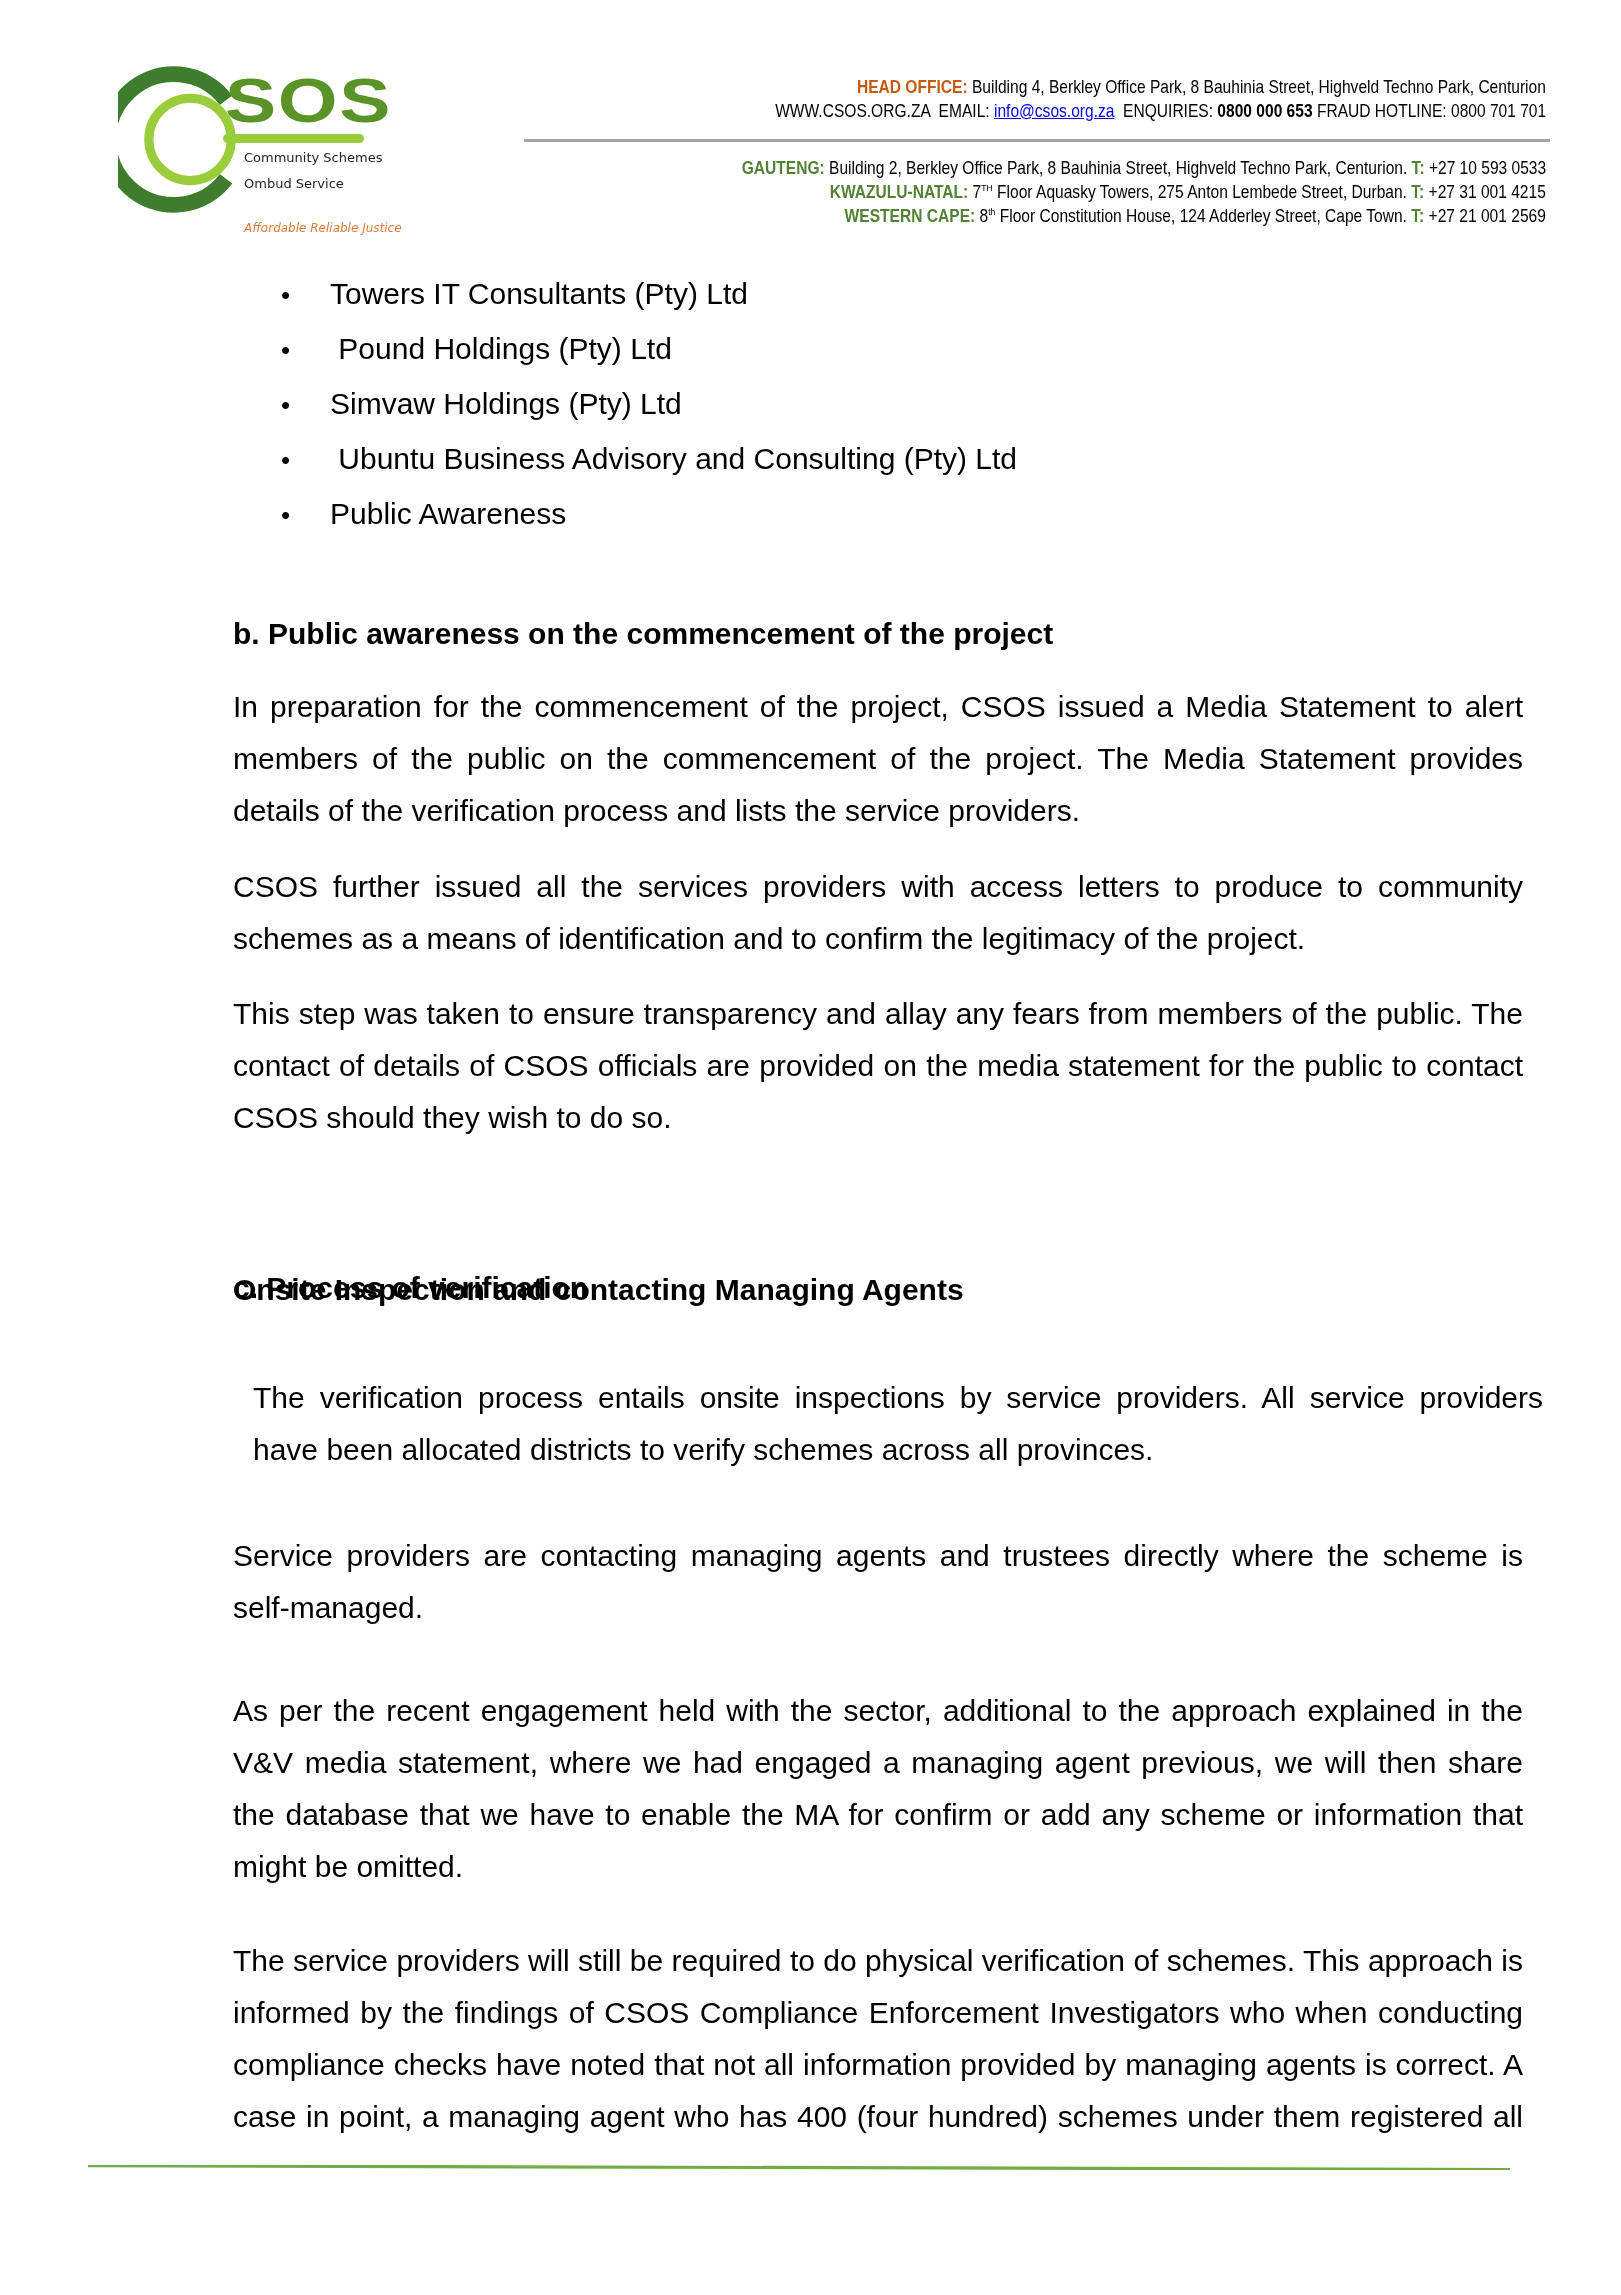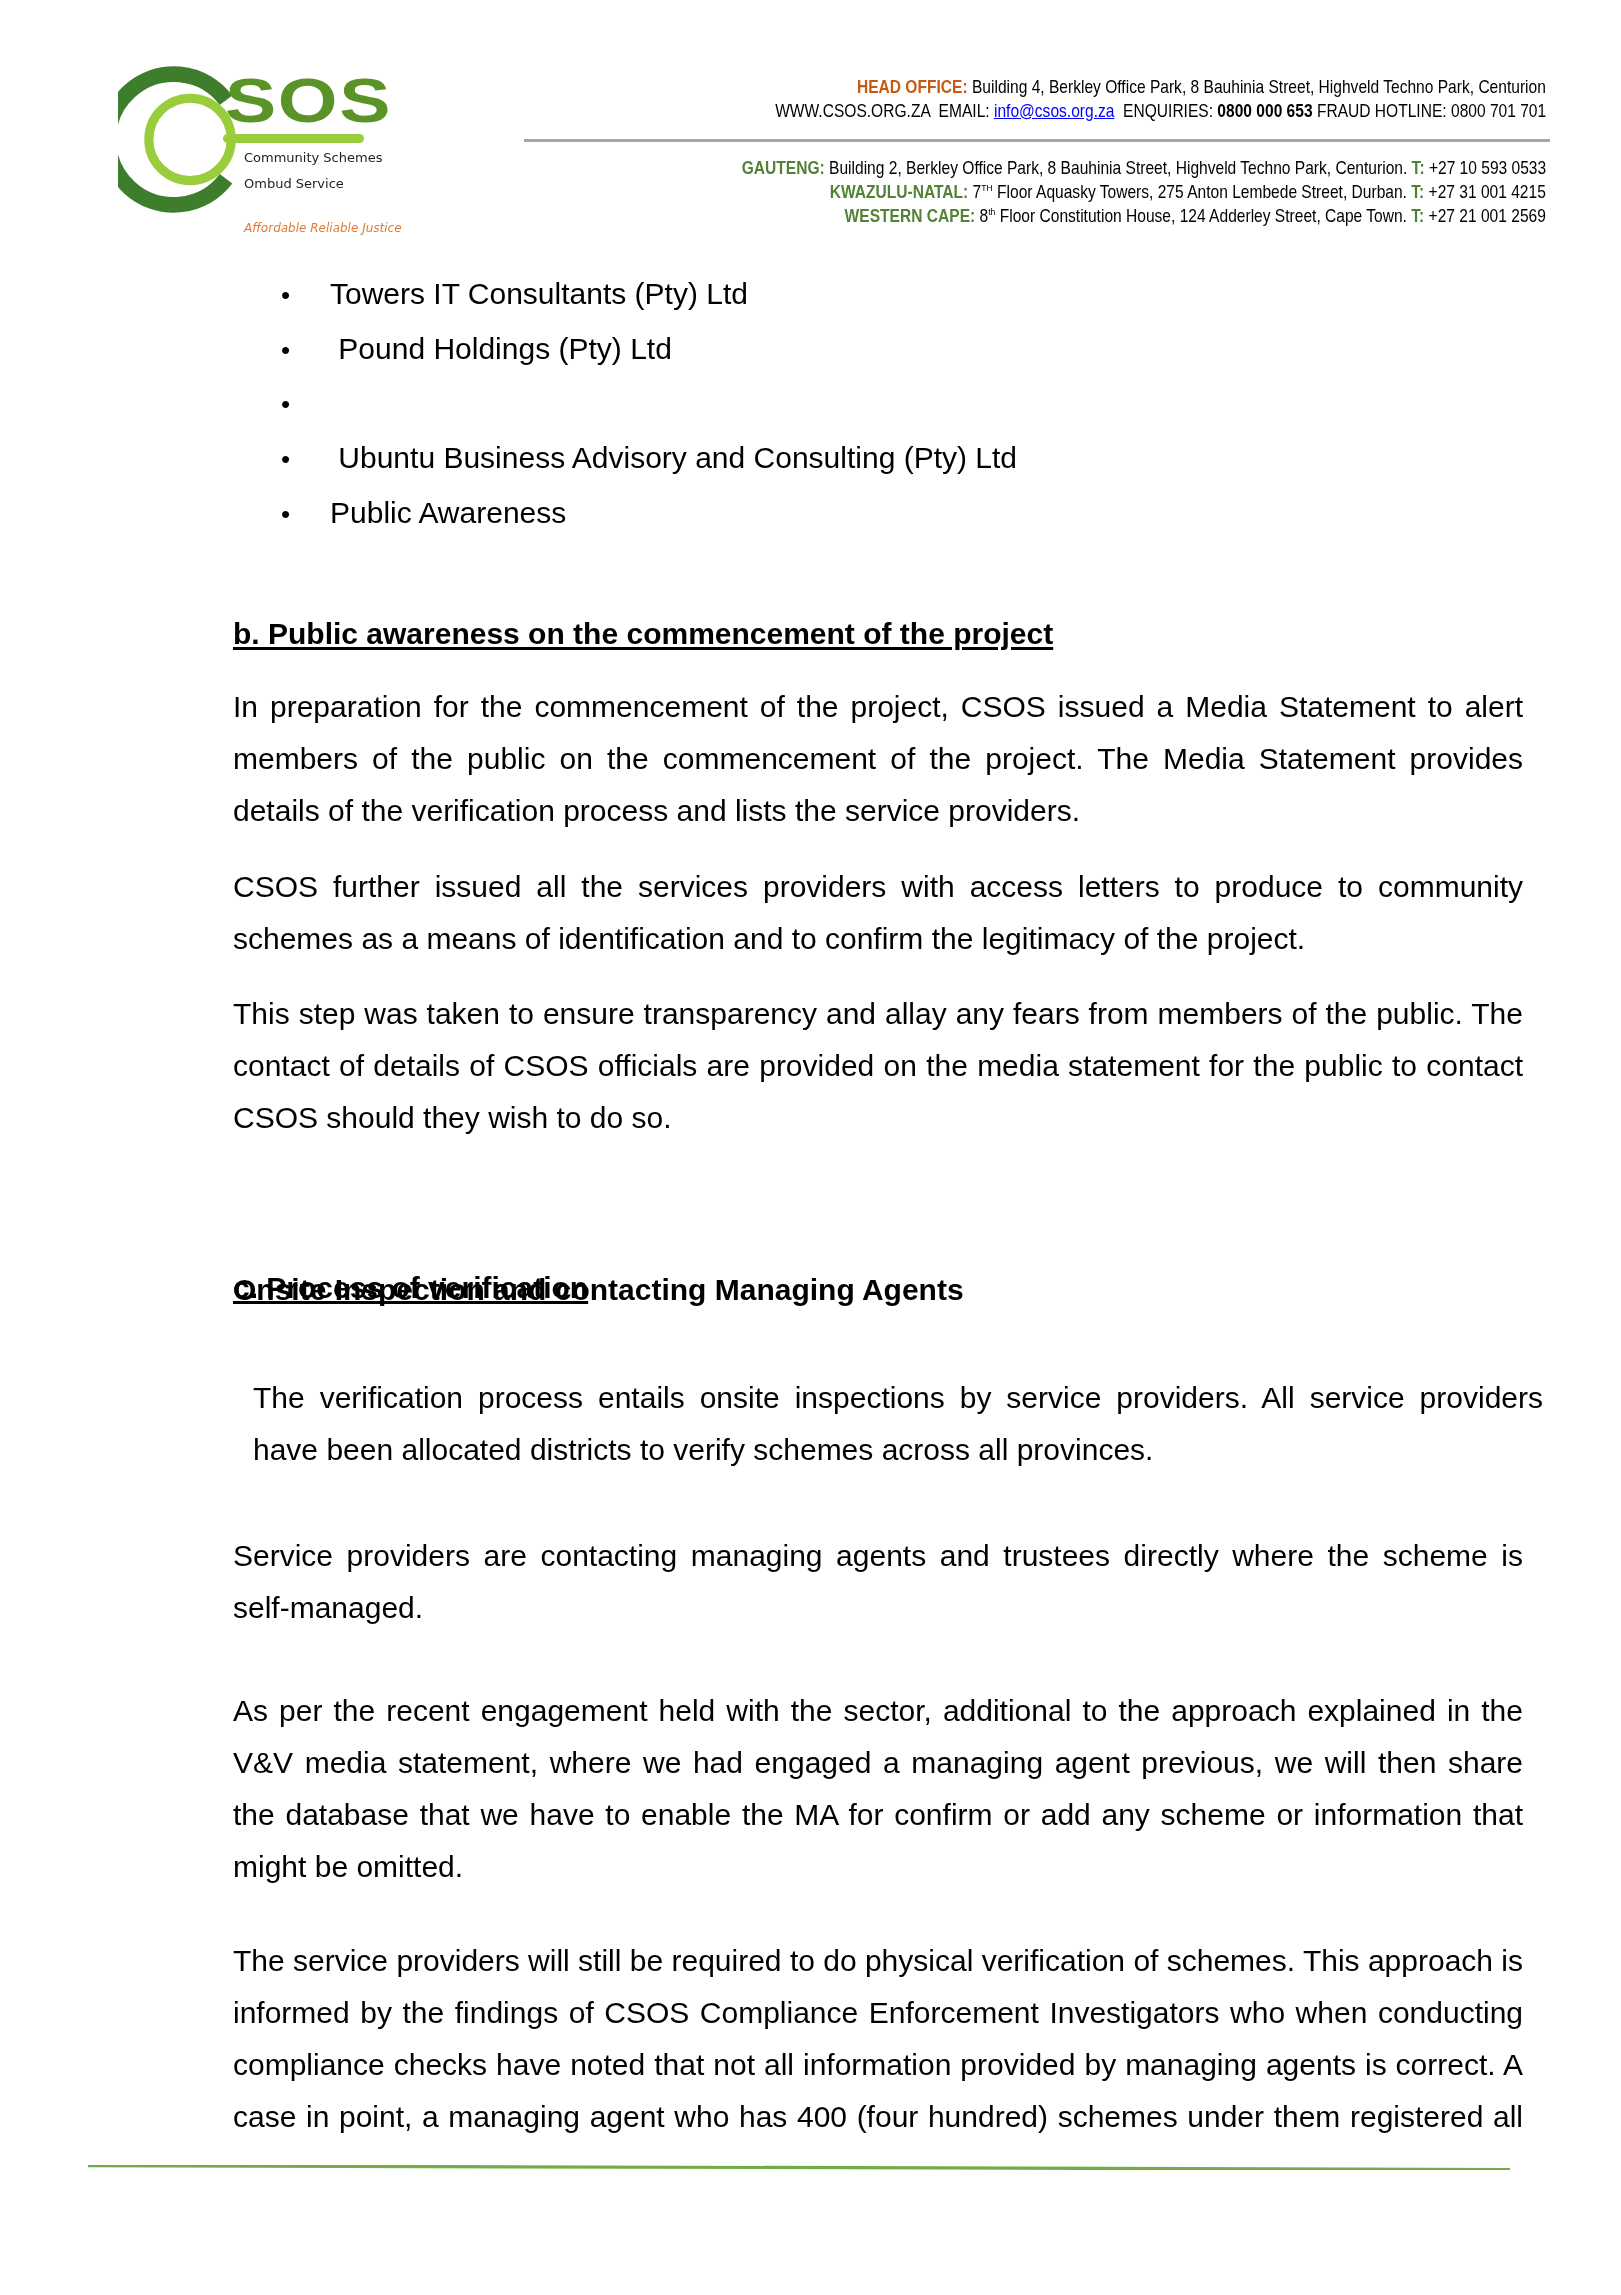--- a/index.html
+++ b/index.html
@@ -23,21 +23,21 @@
   .orange { color: #c55a11; font-weight: 700; }
   .green { color: #538135; font-weight: 700; }
   .bold { font-weight: 700; }
   .link { color: #0000ff; text-decoration: underline; }
   sup { font-size: 9.8px; vertical-align: 6.5px; }
   .rule-gray { position: absolute; left: 524px; top: 139px; width: 1026px; height: 3.3px; background: #a5a5a5; }
 
   
   .txt { position: absolute; left: 233px; width: 1290px; font-size: 30px; line-height: 52px; text-align: justify; }
   .txt.last-left { text-align-last: left; }
-  .h-under { font-weight: 700; text-decoration: underline; text-decoration-thickness: 2.6px; text-underline-offset: 3.3px; }
+  .h-under { font-weight: 700; text-decoration-thickness: 2.6px; text-underline-offset: 3.3px; }
   .h-bold { font-weight: 700; }
 
   .bullets { position: absolute; left: 281px; top: 267px; font-size: 30px; line-height: 54px; }
   .bullet-row { display: flex; align-items: baseline; white-space: pre; }
   .bullet-dot { width: 49px; font-size: 26px; }
 
   .footer-line { position: absolute; left: 88px; top: 2165px; width: 1422px; height: 5.2px; }
 </style>
 </head>
 <body>
@@ -76,21 +76,21 @@
 </div>
 
 <div class="bullets">
   <div class="bullet-row">
     <span class="bullet-dot">•</span><span>Towers IT Consultants (Pty) Ltd</span>
   </div>
   <div class="bullet-row">
     <span class="bullet-dot">•</span><span> Pound Holdings (Pty) Ltd</span>
   </div>
   <div class="bullet-row">
-    <span class="bullet-dot">•</span>
+    <span class="bullet-dot">•</span><span>Simvaw Holdings (Pty) Ltd</span>
   </div>
   <div class="bullet-row">
     <span class="bullet-dot">•</span><span> Ubuntu Business Advisory and Consulting (Pty) Ltd</span>
   </div>
   <div class="bullet-row">
     <span class="bullet-dot">•</span><span>Public Awareness</span>
   </div>
 </div>
 
 <div class="txt h-under" style="top:608px;">b. Public awareness on the commencement of the project</div>

